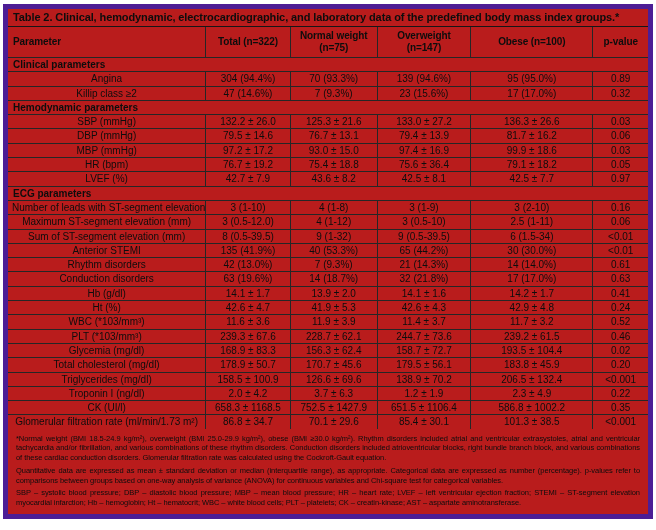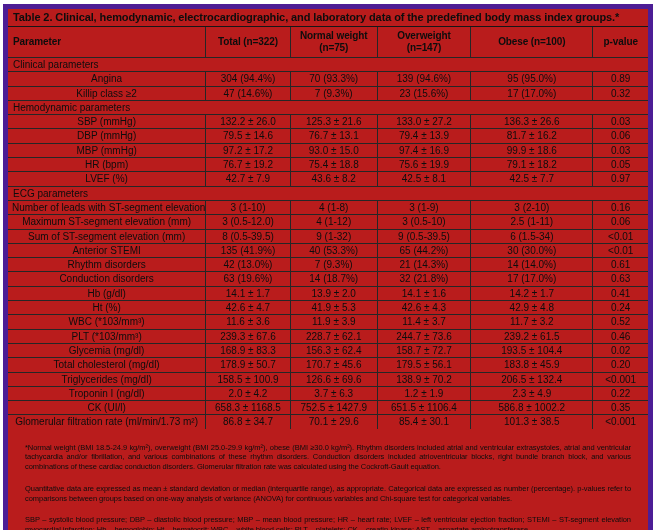--- a/index.html
+++ b/index.html
@@ -57,30 +57,31 @@
   }
   td.param {
     text-align: center;
   }
   td.val, td.pval {
     text-align: center;
   }
   td.section {
     text-align: left;
     padding-left: 5px;
+    font-weight: bold;
   }
   .footnotes {
     padding: 2px 5px 3px 5px;
     font-size: 7.5px;
     line-height: 9.7px;
     letter-spacing: -0.05px;
     text-align: justify;
   }
   .footnotes p {
-    margin: 12px;
+    margin: 3px;
   }
 </style>
 </head>
 <body>
 
 <div class="page">
   <div class="table-box">
 
     <div class="title">Table 2. Clinical, hemodynamic, electrocardiographic, and laboratory data of the predefined body mass index groups.*</div>
 
@@ -147,21 +148,21 @@
             <td class="val">97.2 ± 17.2</td>
             <td class="val">93.0 ± 15.0</td>
             <td class="val">97.4 ± 16.9</td>
             <td class="val">99.9 ± 18.6</td>
             <td class="pval">0.03</td>
           </tr>
           <tr>
             <td class="param">HR (bpm)</td>
             <td class="val">76.7 ± 19.2</td>
             <td class="val">75.4 ± 18.8</td>
-            <td class="val">75.6 ± 19.9</td>
+            <td class="val">75.6 ± 36.4</td>
             <td class="val">79.1 ± 18.2</td>
             <td class="pval">0.05</td>
           </tr>
           <tr>
             <td class="param">LVEF (%)</td>
             <td class="val">42.7 ± 7.9</td>
             <td class="val">43.6 ± 8.2</td>
             <td class="val">42.5 ± 8.1</td>
             <td class="val">42.5 ± 7.7</td>
             <td class="pval">0.97</td>

